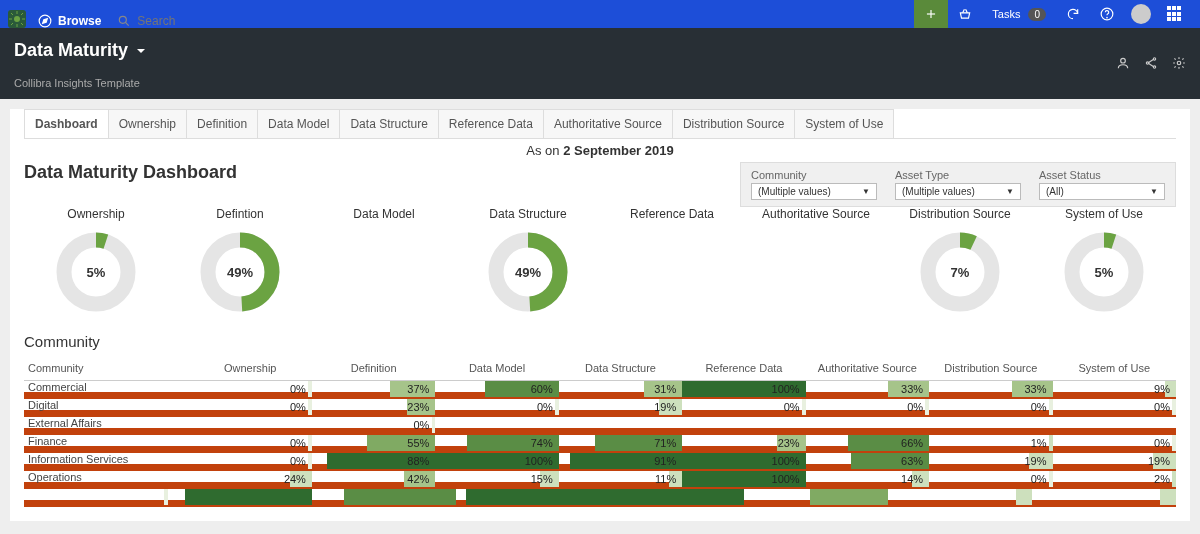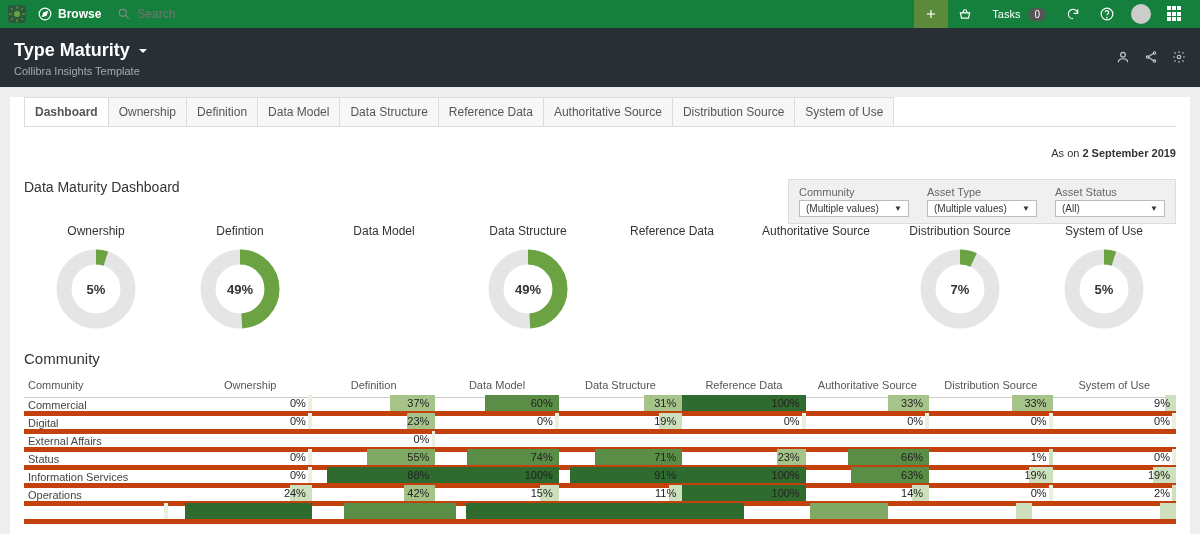--- a/index.html
+++ b/index.html
@@ -1,64 +1,64 @@
 <!DOCTYPE html>
 <html><head>
 <meta charset="utf-8">
 <style>
 *{box-sizing:border-box;margin:0;padding:0;font-family:-apple-system,BlinkMacSystemFont,"Segoe UI",Arial,sans-serif}
 body{background:#eee;font-size:12px;color:#333}
-.topbar{background:#15803d;height:28px;display:flex;align-items:center;padding:0 8px;color:#fff}
+.topbar{background:#1d4ed8;height:28px;display:flex;align-items:flex-end;padding:0 8px;color:#fff}
 .logo{width:18px;height:18px;border-radius:3px;background:#2a5a3a;position:relative;margin-right:12px}
 .logo svg{width:100%;height:100%}
 .browse{display:flex;align-items:center;gap:6px;font-weight:600;margin-right:16px;cursor:pointer}
 .search-wrap{display:flex;align-items:center;gap:6px;color:#888}
 .search-wrap input{background:transparent;border:0;color:#ccc;font-size:12px;outline:none;width:200px}
 .topbar-right{margin-left:auto;display:flex;align-items:center;gap:0;height:100%}
 .tb-btn{display:flex;align-items:center;justify-content:center;width:34px;height:28px;color:#fff;cursor:pointer}
 .tb-btn.plus{background:#5a8a3a}
 .tb-tasks{display:flex;align-items:center;padding:0 10px;gap:8px;font-size:11px}
 .tb-tasks .count{background:#555;padding:1px 6px;border-radius:8px;font-size:10px}
 .avatar{width:20px;height:20px;border-radius:50%;background:#ccc}
 .grid-icon{display:flex;flex-wrap:wrap;width:16px;height:16px;gap:1px}
 .grid-icon span{width:4px;height:4px;background:#fff}
 
 .header{background:#282f35;padding:12px 14px 10px;color:#fff;display:flex;align-items:center}
 .header h1{font-size:18px;font-weight:600;display:flex;align-items:center;gap:8px}
-.header .sub{font-size:11px;color:#aaa;margin-top:4px}
+.header .sub{font-size:11px;color:#aaa;margin-top:16px}
 .header-right{margin-left:auto;display:flex;gap:14px}
 .hi{cursor:pointer;color:#ccc}
 
 .page{background:#fff;margin:10px;padding:0 14px 14px}
 .tabs{display:flex;border-bottom:1px solid #ddd}
 .tab{padding:7px 10px;font-size:12px;color:#555;border:1px solid #ddd;border-bottom:0;background:#f7f7f7;cursor:pointer;margin-right:-1px}
 .tab.active{background:#fff;font-weight:600}
 
-.asof{text-align:right;margin:20px 0;font-size:11px}
+.asof{text-align:center;margin:4px 0;font-size:13px}
 .asof b{font-weight:700}
 
 .row1{display:flex;align-items:flex-start;justify-content:space-between}
-.title{font-size:14px;font-weight:400}
+.title{font-size:18px;font-weight:700}
 .filters{background:#f0f0f0;border:1px solid #ddd;padding:6px 10px;display:flex;gap:18px}
 .filter label{font-size:11px;color:#666;display:block;margin-bottom:2px}
-.filter .sel{border:1px solid #bbb;background:#fff;padding:2px 6px;font-size:10px;width:110px;display:flex;justify-content:space-between;align-items:center;cursor:pointer}
+.filter .sel{border:1px solid #bbb;background:#fff;padding:2px 6px;font-size:10px;width:126px;display:flex;justify-content:space-between;align-items:center;cursor:pointer}
 
 .section-h{font-size:15px;font-weight:500;margin:20px 0 6px}
 
 .donuts{display:flex;justify-content:space-around}
 .dwrap{text-align:center;width:12.5%}
 .dlabel{font-size:12px;margin-bottom:10px}
 .donut{width:82px;height:82px;margin:0 auto;position:relative}
 .donut .pct{position:absolute;top:50%;left:50%;transform:translate(-50%,-50%);font-size:13px;font-weight:600}
 
 .table{width:100%;margin-top:6px}
 .table .hdr{display:flex;border-bottom:1px solid #ccc;padding:6px 0}
 .table .hdr div{flex:1;font-size:11px;color:#555}
 .table .hdr div:first-child{flex:1.3;text-align:left;padding-left:4px}
-.table .row{display:flex;border-bottom:5px solid #c2410c;height:18px;align-items:flex-end}
+.table .row{display:flex;border-bottom:7px solid #c2410c;height:18px;align-items:flex-start}
 .table .row .comm{flex:1.3;text-align:left;font-size:11px;color:#444;padding-left:4px}
 .cell{flex:1;position:relative;height:16px;text-align:right}
 .bar{position:absolute;right:0;top:0;bottom:0}
 .val{position:relative;z-index:1;font-size:11px;padding-right:6px;line-height:16px;color:#222}
 
 svg.ic{width:14px;height:14px;stroke:#fff;fill:none;stroke-width:2}
 </style>
 </head>
 <body>
 
@@ -137,21 +137,21 @@
           <span></span>
           <span></span>
         </div>
       </div>
   </div>
 </div>
 
 <div class="header">
   <div>
     <h1>
-      <span>Type Maturity</span>
+      <span>Data Maturity</span>
       <svg width="10" height="10" viewBox="0 0 10 10">
           <path d="M1 3l4 4 4-4" fill="#fff"></path>
         </svg>
     </h1>
     <div class="sub">Collibra Insights Template</div>
   </div>
   <div class="header-right">
     <span class="hi"><svg class="ic" viewBox="0 0 24 24" style="stroke:#ccc">
           <circle cx="12" cy="8" r="4"></circle>
           <path d="M4 21c0-4 4-6 8-6s8 2 8 6"></path>
@@ -301,21 +301,21 @@
         <div class="cell"></div>
         <div class="cell"><div class="bar" style="width:3%;background:#e8f0df"></div><span class="val">0%</span></div>
         <div class="cell"></div>
         <div class="cell"></div>
         <div class="cell"></div>
         <div class="cell"></div>
         <div class="cell"></div>
         <div class="cell"></div>
       </div>
       <div class="row">
-        <div class="comm">Status</div>
+        <div class="comm">Finance</div>
         <div class="cell"><div class="bar" style="width:3%;background:#e8f0df"></div><span class="val">0%</span></div>
         <div class="cell"><div class="bar" style="width:55%;background:#80aa63"></div><span class="val">55%</span></div>
         <div class="cell"><div class="bar" style="width:74%;background:#5a8d45"></div><span class="val">74%</span></div>
         <div class="cell"><div class="bar" style="width:71%;background:#5a8d45"></div><span class="val">71%</span></div>
         <div class="cell"><div class="bar" style="width:23%;background:#a6c48a"></div><span class="val">23%</span></div>
         <div class="cell"><div class="bar" style="width:66%;background:#5a8d45"></div><span class="val">66%</span></div>
         <div class="cell"><div class="bar" style="width:3%;background:#cde0bd"></div><span class="val">1%</span></div>
         <div class="cell"><div class="bar" style="width:3%;background:#e8f0df"></div><span class="val">0%</span></div>
       </div>
       <div class="row">

